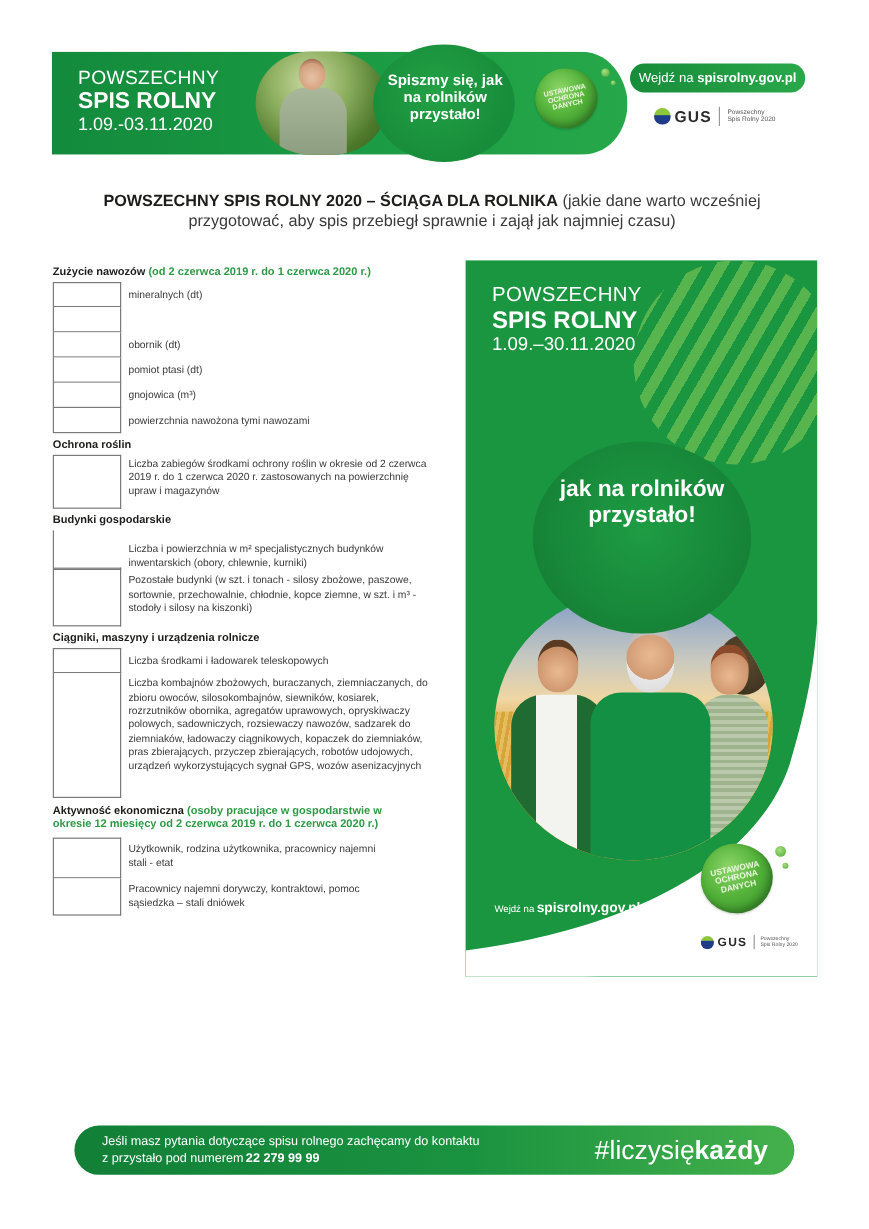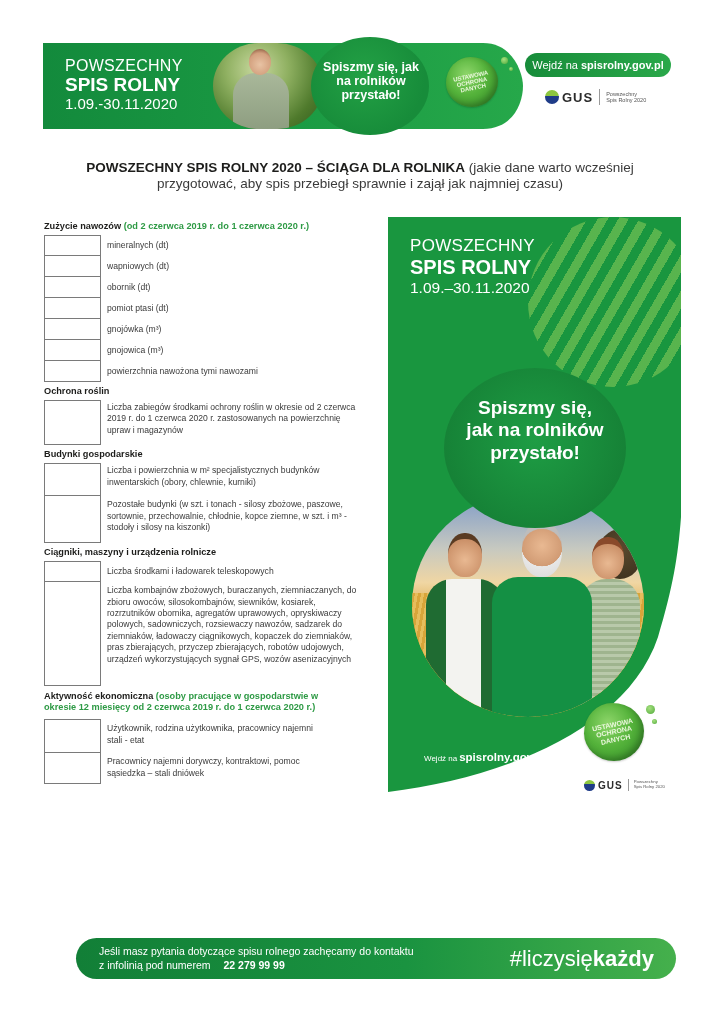--- a/index.html
+++ b/index.html
@@ -97,48 +97,48 @@
   .f1 .body { left: 0; top: 46px; width: 78px; height: 150px; background: linear-gradient(90deg, #1f6b32 0 26%, #f3f3f0 26% 70%, #1f6b32 70%); }
   .f2 { left: 80px; top: 28px; }
   .f2 .head { left: 30px; top: 0; width: 40px; height: 56px; border-top: 8px solid #bdbdbd;
     background: radial-gradient(circle at 50% 35%, #e9b992 0%, #d19b74 55%, #e7e7e7 56%, #d8d8d8 100%); }
   .f2 .body { left: 0; top: 56px; width: 100px; height: 150px; background: #149044; }
   .f3 { left: 168px; top: 44px; }
   .f3 .head { left: 12px; top: 0; width: 32px; height: 42px; border-top: 7px solid #8a4a2b; }
   .f3 .body { left: 0; top: 42px; width: 60px; height: 150px;
     background: repeating-linear-gradient(0deg, #b9c9aa 0 3px, #9fb48e 3px 6px); }
   .p-bottom-curve { position: absolute; left: 0; top: 0; width: 293px; height: 597px; pointer-events: none; z-index: 1; }
-  .p-url { position: absolute; left: 36px; top: 534px; color: #fff; font-size: 8px; z-index: 5; white-space: nowrap; }
+  .p-url { position: absolute; left: 24px; top: 534px; color: #fff; font-size: 8px; z-index: 5; white-space: nowrap; }
   .p-url b { font-size: 11.5px; font-weight: bold; margin-left: 2px; }
   .p-seal { left: 196px; top: 486px; width: 60px; height: 58px; z-index: 6; }
   .p-seal .seal-text { font-size: 7px; }
   .p-gus { left: 196px; top: 562px; z-index: 6; }
   .p-gus .gus-mark { width: 11px; height: 11px; }
   .p-gus .gus-word { font-size: 10px; margin-left: 3px; }
   .p-gus .gus-sep { width: 1px; height: 12px; margin: 0 5px; }
   .p-gus .gus-sub { font-size: 4.3px; }
 
   
-  .bottom-banner { position: absolute; left: 76px; top: 938px; width: 600px; height: 41px; border-radius: 21px;
+  .bottom-banner { position: absolute; left: 62px; top: 938px; width: 600px; height: 41px; border-radius: 21px;
     background: linear-gradient(90deg, #127f37 0%, #1a9340 55%, #45b04c 100%);
     display: flex; align-items: center; justify-content: space-between; padding: 0 22px 0 23px; }
   .bb-text { color: #fff; font-size: 10.5px; line-height: 1.3; font-family: "Liberation Sans Narrow", "Liberation Sans", sans-serif; }
-  .bb-text b { font-weight: bold; margin-left: 13px; }
+  .bb-text b { font-weight: bold; margin-left: 2px; }
   .bb-hashtag { color: #fff; font-size: 22px; white-space: nowrap; }
   .bb-hashtag b { font-weight: bold; }
 </style>
 </head>
 <body>
 
 <div class="top-banner">
   <div class="tb-green"></div>
   <div class="tb-title">
     <div class="l1">POWSZECHNY</div>
     <div class="l2">SPIS ROLNY</div>
-    <div class="l3">1.09.-30.11.2020</div>
+    <div class="l3">1.09.-03.11.2020</div>
   </div>
   <div class="tb-photo">
     <div class="tb-person-body"></div>
     <div class="tb-person-head"></div>
   </div>
   <div class="tb-slogan-circle"></div>
   <div class="tb-slogan">Spiszmy się, jak na rolników przystało!</div>
   <div class="seal tb-seal">
     <div class="seal-text">
       <span>USTAWOWA</span>
@@ -175,33 +175,28 @@
   <div class="sec-title">
     <span>Zużycie nawozów</span><span class="green"> (od 2 czerwca 2019 r. do 1 czerwca 2020 r.)</span>
   </div>
   <div class="rows" style="margin-top:3px;">
     <div class="row" style="height:21px;">
         <div class="box"></div>
         <div class="row-label">mineralnych (dt)</div>
       </div>
     <div class="row" style="height:21px;">
         <div class="box"></div>
-        <div class="row-label">wapniowych (dt)</div>
       </div>
     <div class="row" style="height:21px;">
         <div class="box"></div>
         <div class="row-label">obornik (dt)</div>
       </div>
     <div class="row" style="height:21px;">
         <div class="box"></div>
         <div class="row-label">pomiot ptasi (dt)</div>
-      </div>
-    <div class="row" style="height:21px;">
-        <div class="box"></div>
-        <div class="row-label">gnojówka (m³)</div>
       </div>
     <div class="row" style="height:21px;">
         <div class="box"></div>
         <div class="row-label">gnojowica (m³)</div>
       </div>
     <div class="row" style="height:21px;">
         <div class="box"></div>
         <div class="row-label">powierzchnia nawożona tymi nawozami</div>
       </div>
   </div>
@@ -213,21 +208,21 @@
     <div class="row" style="height:45px;">
         <div class="box"></div>
         <div class="row-label top" style="padding-top:2px;">Liczba zabiegów środkami ochrony roślin w okresie od 2 czerwca 2019 r. do 1 czerwca 2020 r. zastosowanych na powierzchnię upraw i magazynów</div>
       </div>
   </div>
 
   <div class="sec-title" style="margin-top:4px;">
     <span>Budynki gospodarskie</span>
   </div>
   <div class="rows" style="margin-top:3px;">
-    <div class="row" style="height:33px;">
+    <div class="row" style="height:33px;align-items:flex-end;">
         <div class="box"></div>
         <div class="row-label top" style="padding-top:2px;">Liczba i powierzchnia w m² specjalistycznych budynków inwentarskich (obory, chlewnie, kurniki)</div>
       </div>
     <div class="row" style="height:47px;">
         <div class="box"></div>
         <div class="row-label top" style="padding-top:3px;">Pozostałe budynki (w szt. i tonach - silosy zbożowe, paszowe, sortownie, przechowalnie, chłodnie, kopce ziemne, w szt. i m³ -stodoły i silosy na kiszonki)</div>
       </div>
   </div>
 
   <div class="sec-title" style="margin-top:4px;">
@@ -281,21 +276,20 @@
         <div class="body"></div>
         <div class="head"></div>
       </div>
     <div class="farmer f2">
         <div class="body"></div>
         <div class="head"></div>
       </div>
   </div>
   <div class="p-slogan-circle"></div>
   <div class="p-slogan">
-    <div>Spiszmy się,</div>
     <div>jak na rolników</div>
     <div>przystało!</div>
   </div>
   <a class="p-url">
     <span>Wejdź na</span><b>spisrolny.gov.pl</b>
   </a>
   <div class="seal p-seal">
     <div class="seal-text">
       <span>USTAWOWA</span>
       <span>OCHRONA</span>
@@ -314,18 +308,18 @@
     <span class="gus-sub">
       <span>Powszechny</span><br>
       <span>Spis Rolny 2020</span>
     </span>
   </div>
 </div>
 
 <div class="bottom-banner">
   <div class="bb-text">
     <div>Jeśli masz pytania dotyczące spisu rolnego zachęcamy do kontaktu</div>
-    <div><span>z infolinią pod numerem</span><b>22 279 99 99</b></div>
+    <div><span>z przystało pod numerem</span><b>22 279 99 99</b></div>
   </div>
   <div class="bb-hashtag">
     <span>#liczysię</span><b>każdy</b>
   </div>
 </div>
 
 </body></html>

